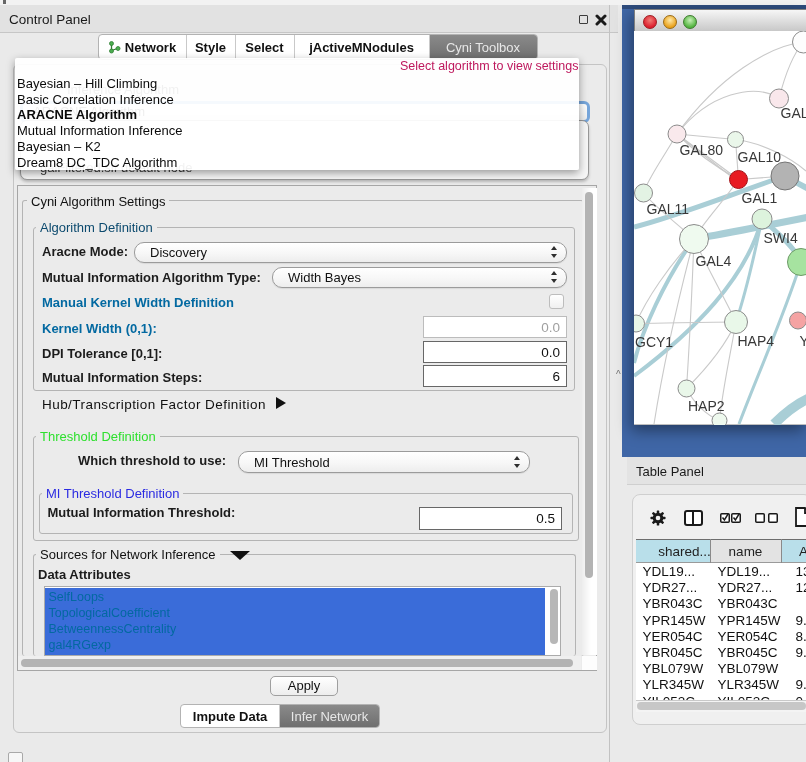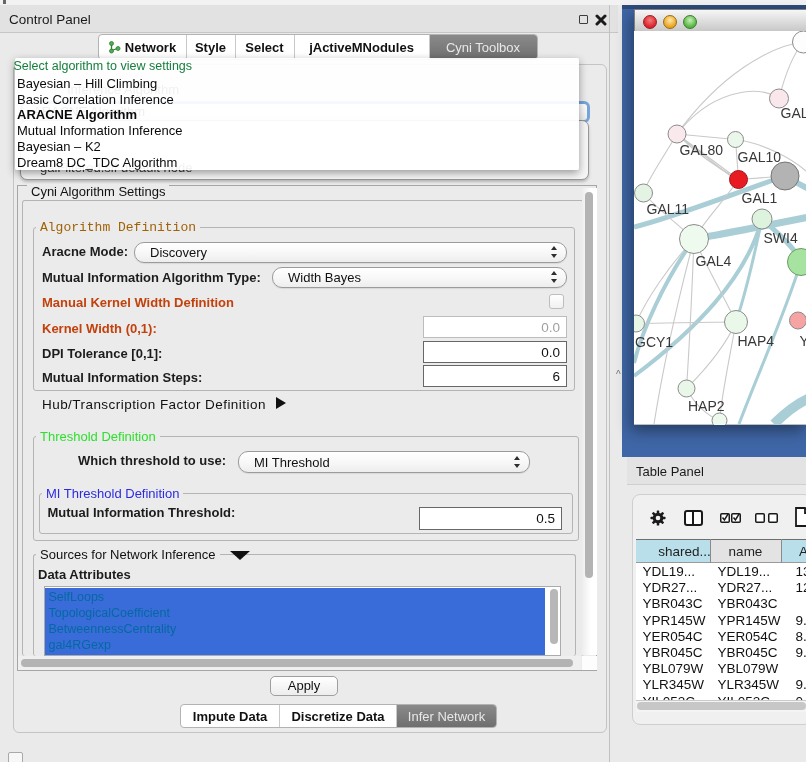--- a/index.html
+++ b/index.html
@@ -1,20 +1,20 @@
 <!DOCTYPE html>
 <html><head>
 <meta charset="utf-8">
 <style>
   html,body{margin:0;padding:0;}
   body{width:806px;height:762px;overflow:hidden;position:relative;
        font-family:"Liberation Sans",sans-serif;background:#eaeaea;}
   .abs{position:absolute;}
   .lbl{position:absolute;font-size:13px;font-weight:bold;color:#1c1c1c;white-space:nowrap;}
-  .lbl.dis{color:#c2410c;}
+  .lbl.dis{color:#0369a1;}
   .group{position:absolute;border:1px solid #b4b4b4;border-radius:3px;}
   .gtitle{position:absolute;font-size:13px;background:#ebebeb;padding:0 4px;white-space:nowrap;}
   .combo{position:absolute;border:1px solid #9b9b9b;border-radius:10px;
          background:linear-gradient(180deg,#ffffff 0%,#f7f7f7 55%,#ededed 100%);
          box-shadow:0 1px 1px rgba(0,0,0,0.08);}
   .combo .ct{position:absolute;left:15px;top:50%;transform:translateY(-50%);
          font-size:13px;color:#111;white-space:nowrap;}
   .arr{position:absolute;right:7px;top:50%;width:9px;height:14px;transform:translateY(-50%);}
   .arr:before{content:"";position:absolute;left:1px;top:1px;border-left:3px solid transparent;
       border-right:3px solid transparent;border-bottom:4.5px solid #2e2e2e;}
@@ -67,24 +67,24 @@
 
 <div class="abs" style="left:67px;top:82px;font-size:13px;color:#333;">Inference Algorithm</div>
 <div class="abs" style="left:20px;top:100.5px;width:570px;height:22px;border:3px solid #76a5da;border-radius:6px;background:linear-gradient(#ffffff,#ededed);box-sizing:border-box;"></div>
 <div class="abs" style="left:33px;top:104px;font-size:13px;color:#111;">ARACNE Algorithm</div>
 <div class="abs" style="left:19.5px;top:120px;width:567px;height:58px;border:1px solid #979797;border-radius:7px;background:#f6f6f6;box-shadow:0 2px 3px rgba(0,0,0,0.22);"></div>
 <div class="abs" style="left:40px;top:160px;font-size:13px;color:#3a3a3a;">galFiltered.sif default node</div>
 
 <div class="abs" style="left:17px;top:185px;width:580px;height:485.5px;border:1px solid #a6a6a6;background:#ebebeb;box-sizing:border-box;"></div>
 
 <div class="group" style="left:21.5px;top:200px;width:560px;height:455px;border-bottom:none;"></div>
-<div class="gtitle" style="left:27px;top:184px;color:#111;">Cyni Algorithm Settings</div>
+<div class="gtitle" style="left:27px;top:194px;color:#111;">Cyni Algorithm Settings</div>
 
 <div class="group" style="left:33px;top:227px;width:540px;height:162px;"></div>
-<div class="gtitle" style="left:36px;top:220px;color:#a16207;font-family:Liberation Mono, monospace;">Algorithm Definition</div>
+<div class="gtitle" style="left:36px;top:220px;color:#0c4a6e;">Algorithm Definition</div>
 
 <div class="lbl" style="left:42px;top:244px;">Aracne Mode:</div>
 <div class="combo" style="left:134px;top:241.5px;width:431px;height:19px;">
     <span class="ct">Discovery</span>
     <span class="arr"></span>
   </div>
 
 <div class="lbl" style="left:42px;top:269.5px;">Mutual Information Algorithm Type:</div>
 <div class="combo" style="left:272px;top:267px;width:293px;height:18.5px;">
     <span class="ct">Width Bayes</span>
@@ -136,30 +136,29 @@
 <div class="abs" style="left:584.5px;top:191.5px;width:8.5px;height:386px;background:#b3b3b3;border-radius:4.5px;"></div>
 
 <div class="abs" style="left:18px;top:655.5px;width:563px;height:14px;background:#efefef;"></div>
 <div class="abs" style="left:20.5px;top:658.5px;width:552px;height:8.5px;background:#b3b3b3;border-radius:4.5px;"></div>
 <div class="abs" style="left:581.5px;top:655.5px;width:15px;height:14px;background:#fdfdfd;"></div>
 
 <div class="abs" style="left:270px;top:676px;width:68px;height:19.5px;border:1px solid #9f9f9f;border-radius:5px;background:linear-gradient(#ffffff,#ededed);box-sizing:border-box;text-align:center;font-size:13px;line-height:18px;color:#111;">Apply</div>
 
 <div class="seg" style="left:144px;top:704px;height:22px;margin-left:36px;">
   <div class="s" style="width:99px;">Impute Data</div>
-  <div class="s" style="width:117px;">Discretize Data</div>
   <div class="s sel" style="width:99px;">Infer Network</div>
 </div>
 
 <div class="abs" style="left:8px;top:752px;width:13px;height:10px;border:1px solid #a9a9a9;border-radius:2px;background:#f7f7f7;"></div>
 
 <div class="abs" style="left:616px;top:368.5px;font-size:10px;color:#757575;">^</div>
 
 <div class="abs" style="left:15px;top:57.5px;width:563.5px;height:112px;background:rgba(255,255,255,0.93);border-radius:2px;box-shadow:0 3px 8px rgba(0,0,0,0.38);"></div>
-<div class="abs" style="left:13.5px;top:59px;width:565px;text-align:left;font-size:12.5px;color:#15803d;">Select algorithm to view settings</div>
+<div class="abs" style="left:13.5px;top:59px;width:565px;text-align:right;font-size:12.5px;color:#be185d;">Select algorithm to view settings</div>
 <div class="abs" style="left:17px;top:76px;font-size:13px;line-height:15.7px;color:#0a0a0a;">
 Bayesian – Hill Climbing<br>
 Basic Correlation Inference<br>
 <b>ARACNE Algorithm</b><br>
 Mutual Information Inference<br>
 Bayesian – K2<br>
 Dream8 DC_TDC Algorithm
 </div>
 
 <div class="abs" style="left:621.5px;top:5px;width:184.5px;height:452px;background:#3f66a6;"></div>

